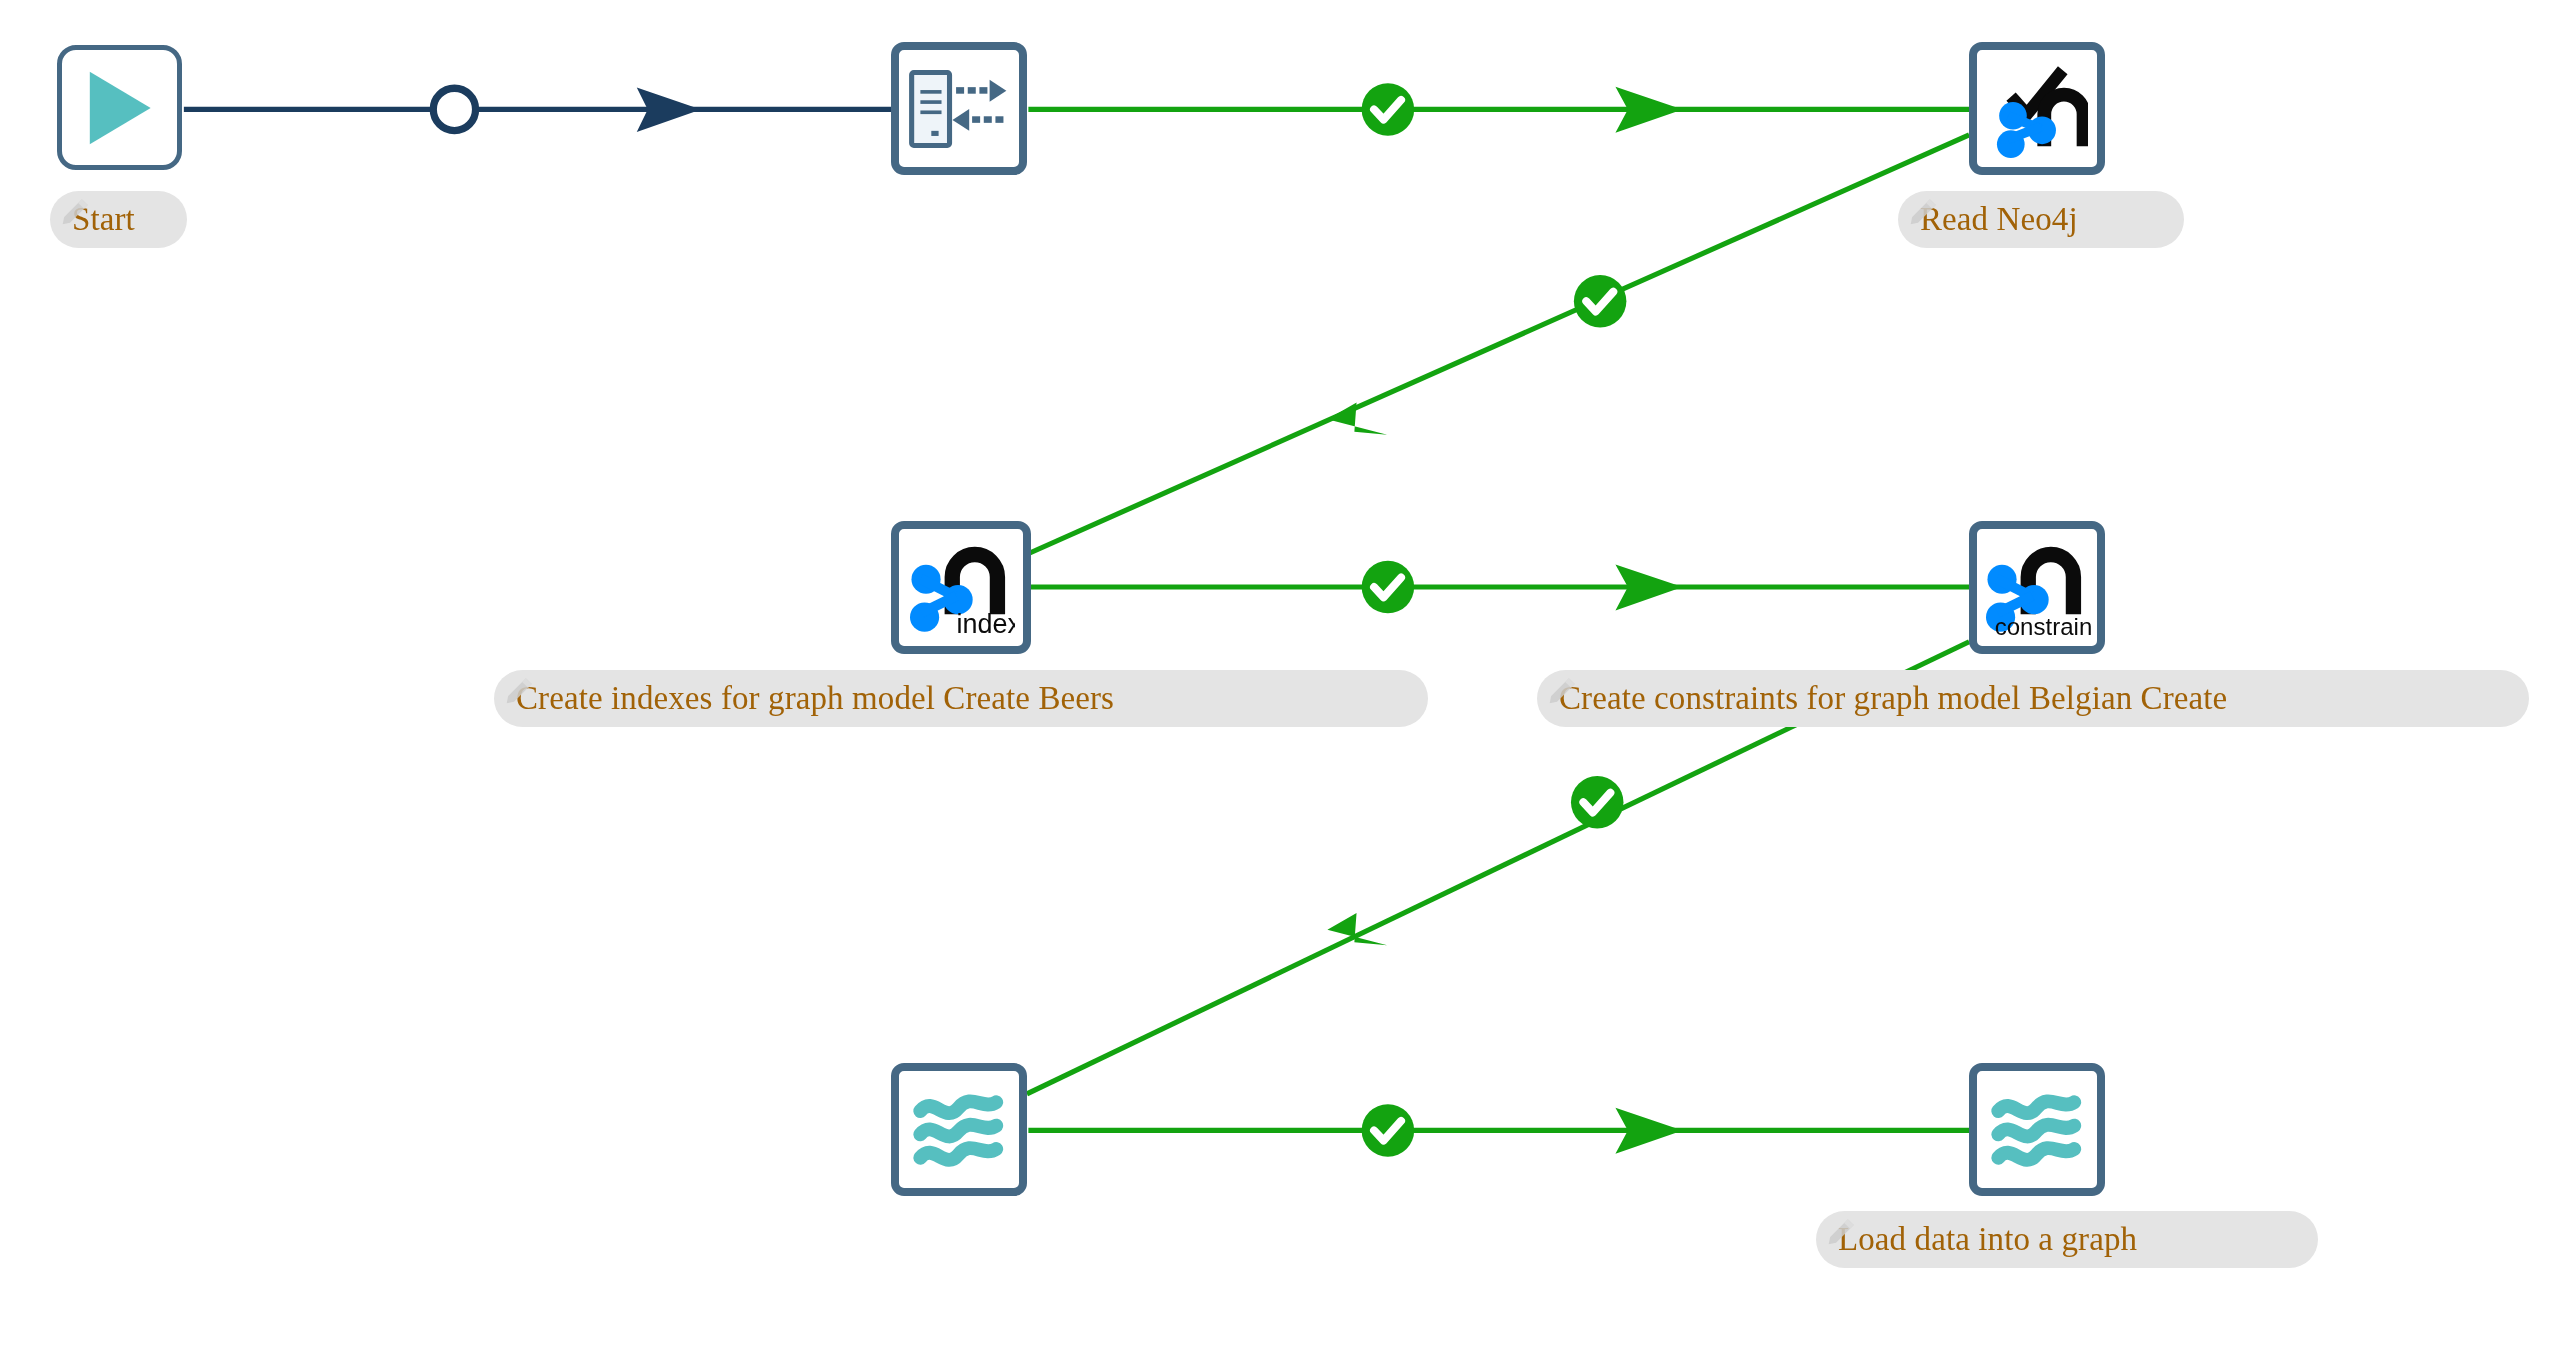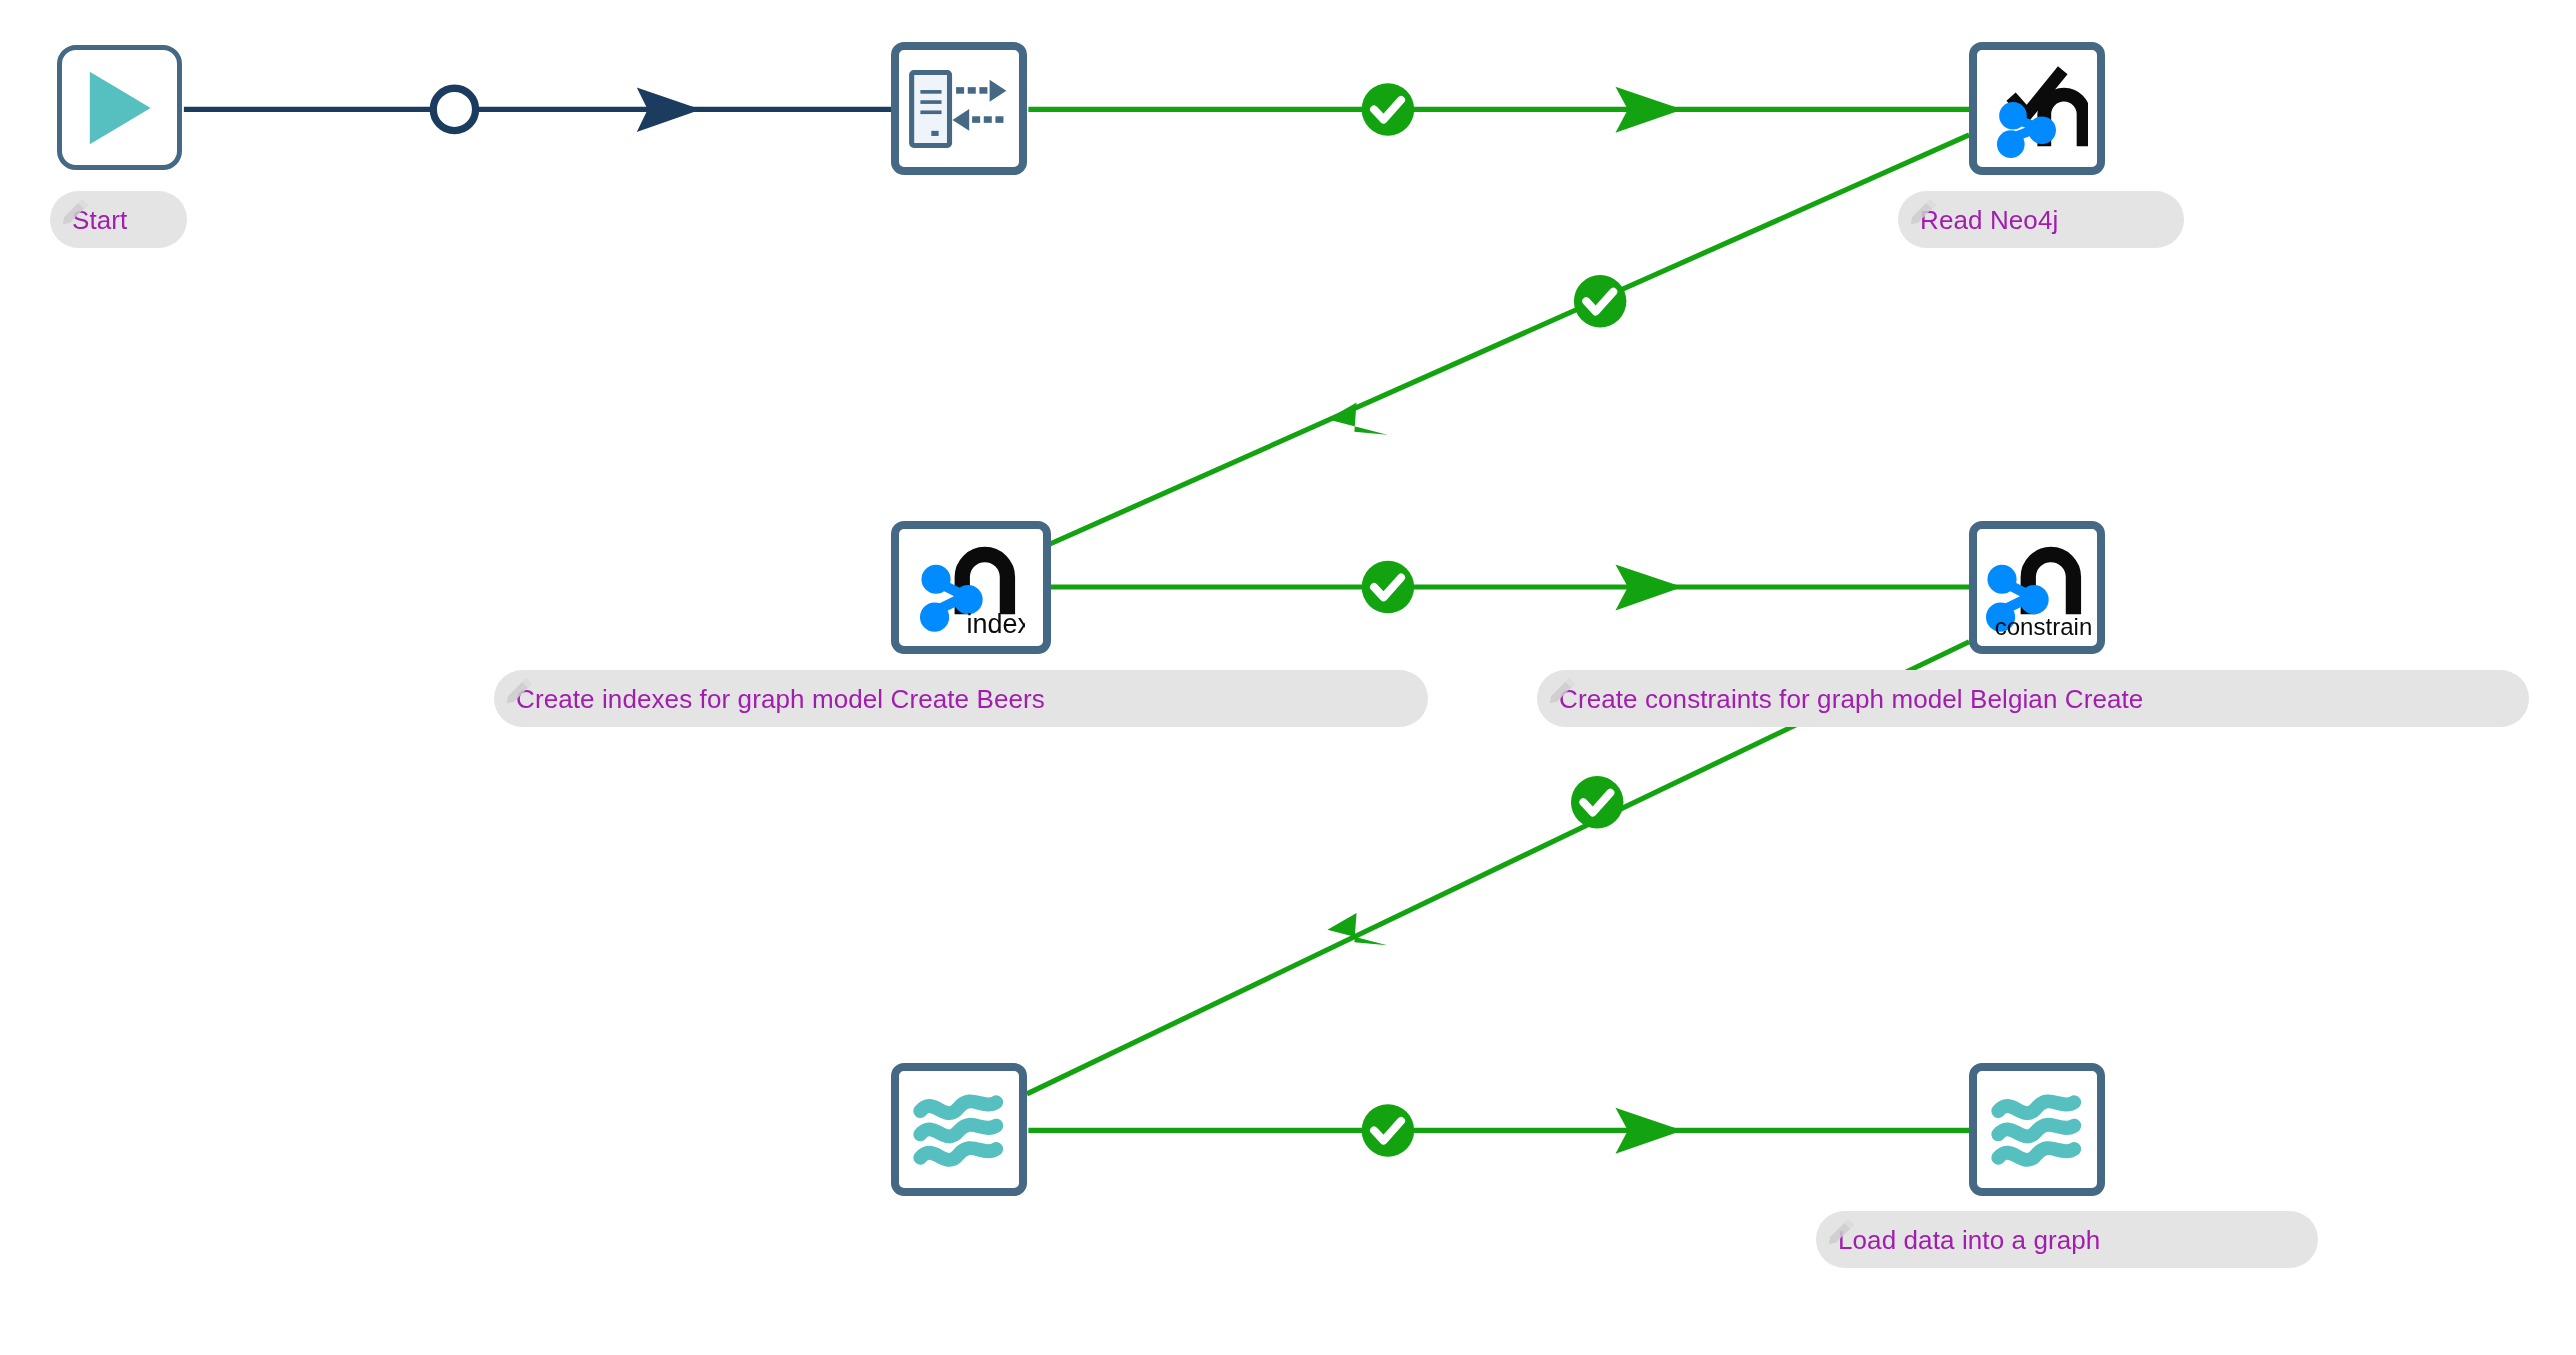--- a/index.html
+++ b/index.html
@@ -47,25 +47,25 @@
     background:#e4e4e4;
     border-radius:32px;
     height:57px;
     display:flex;
     align-items:center;
     padding:0 19px 0 22px;
     white-space:nowrap;
     z-index:6;
   }
   .label-pill .pill-text{
-    font-size:26px;
-    color:#a21caf;
+    font-size:33px;
+    color:#a16207;
     letter-spacing:0.1px;
     line-height:1;
-    font-family:Liberation Sans, sans-serif;
+    font-family:Liberation Serif, serif;
   }
   .pencil{
     position:absolute;
     left:8.8px;
     top:5.8px;
     width:31px;
     height:31px;
     opacity:.85;
     pointer-events:none;
   }
@@ -171,21 +171,21 @@
           <circle cx="37" cy="78" r="19"></circle>
           <circle cx="34" cy="117" r="19"></circle>
           <circle cx="77" cy="98" r="19"></circle>
           <rect x="33" y="72" width="48" height="13" transform="rotate(22 33 72)"></rect>
           <rect x="30" y="104" width="48" height="13" transform="rotate(-21 30 110)"></rect>
         </g>
       </svg>
     </span>
   </div>
 
-  <div class="node" style="left:891px;top:521px;width:160px;height:133px;text-decoration:underline;">
+  <div class="node" style="left:891px;top:521px;width:140px;height:133px;text-decoration:underline;">
     <span>
       <svg width="108" height="102" viewBox="0 0 148 140">
         <path d="M62,106 L62,55 A31,31 0 0 1 124,55 L124,106" fill="none" stroke="#0b0b0b" stroke-width="21"></path>
         <g fill="#018bff">
           <circle cx="26" cy="58" r="20"></circle>
           <circle cx="24" cy="110" r="20"></circle>
           <circle cx="70" cy="86" r="20"></circle>
           <rect x="22" y="51" width="53" height="14" transform="rotate(27 22 51)"></rect>
           <rect x="20" y="97" width="53" height="14" transform="rotate(-26 20 104)"></rect>
         </g>

